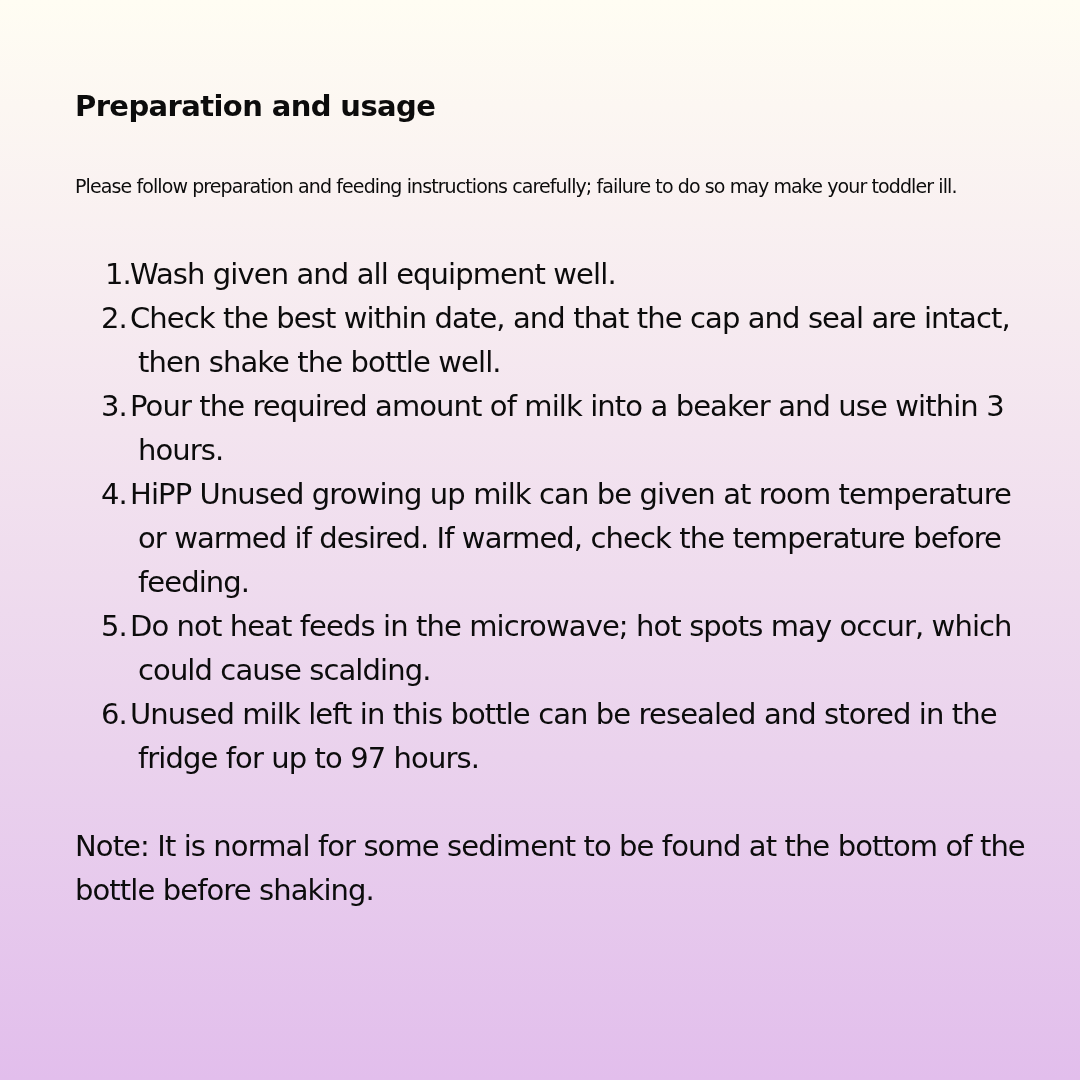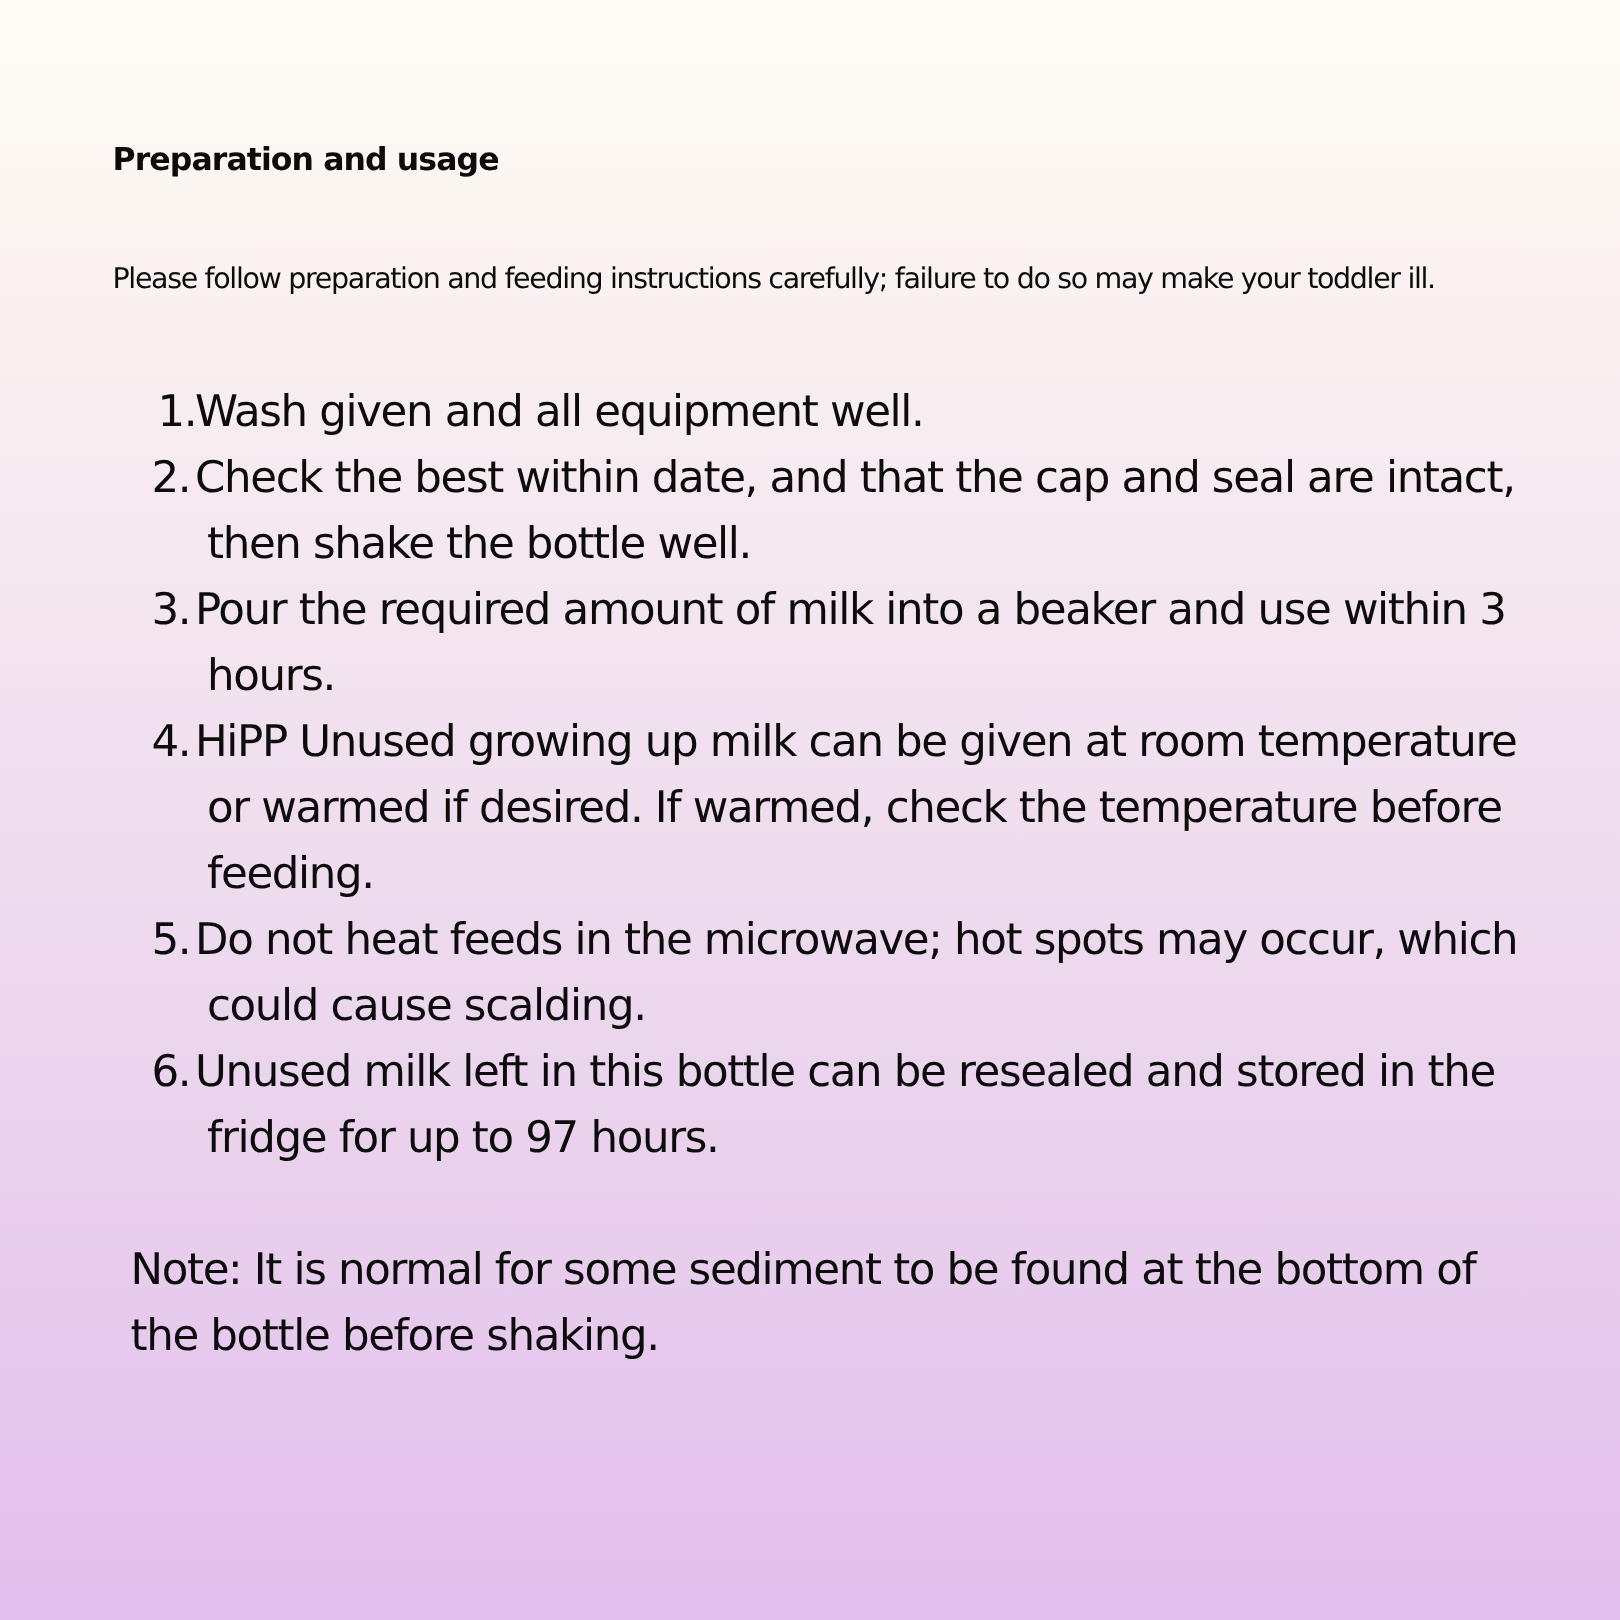--- a/index.html
+++ b/index.html
@@ -5,38 +5,38 @@
     html, body { margin: 0; padding: 0; }
     body {
       width: 1080px; height: 1080px; overflow: hidden;
       background: linear-gradient(180deg, #fffdf3 0%, #f3e4ef 40%, #ead2ed 70%, #e2beec 100%);
       font-family: "DejaVu Sans", sans-serif;
       color: #0c0c0c;
       position: relative;
     }
     .content { position: absolute; left: 75px; top: 84px; width: 960px; }
     .title {
-      font-weight: bold; font-size: 21px; letter-spacing: -0.6px;
+      font-weight: bold; font-size: 29px; letter-spacing: -0.6px;
       margin: 0; height: 44px; line-height: 44px;
     }
     .intro {
       font-size: 19px; letter-spacing: -0.9px; line-height: 44px;
       margin: 36px 0 0 0;
     }
     ol {
       list-style: none; margin: 44px 0 0 0; padding: 0;
       font-size: 29px; letter-spacing: -0.9px; line-height: 44px;
     }
     ol li { position: relative; padding-left: 55px; }
     ol li .num { position: absolute; left: 26px; width: 34px; text-align: left; }
     ol li .num.n1 { left: 30px; }
     ol li .txt { display: block; padding-left: 8px; text-indent: -8px; }
     .note {
       font-size: 29px; letter-spacing: -0.9px; line-height: 44px;
-      margin: 44px 0 0 12px;
+      margin: 44px 0 0 0;
     }
   </style>
 </head>
 <body>
 
 <div class="content">
   <h1 class="title">Preparation and usage</h1>
   <p class="intro">Please follow preparation and feeding instructions carefully; failure to do so may make your toddler ill.</p>
   <ol>
     <li>

